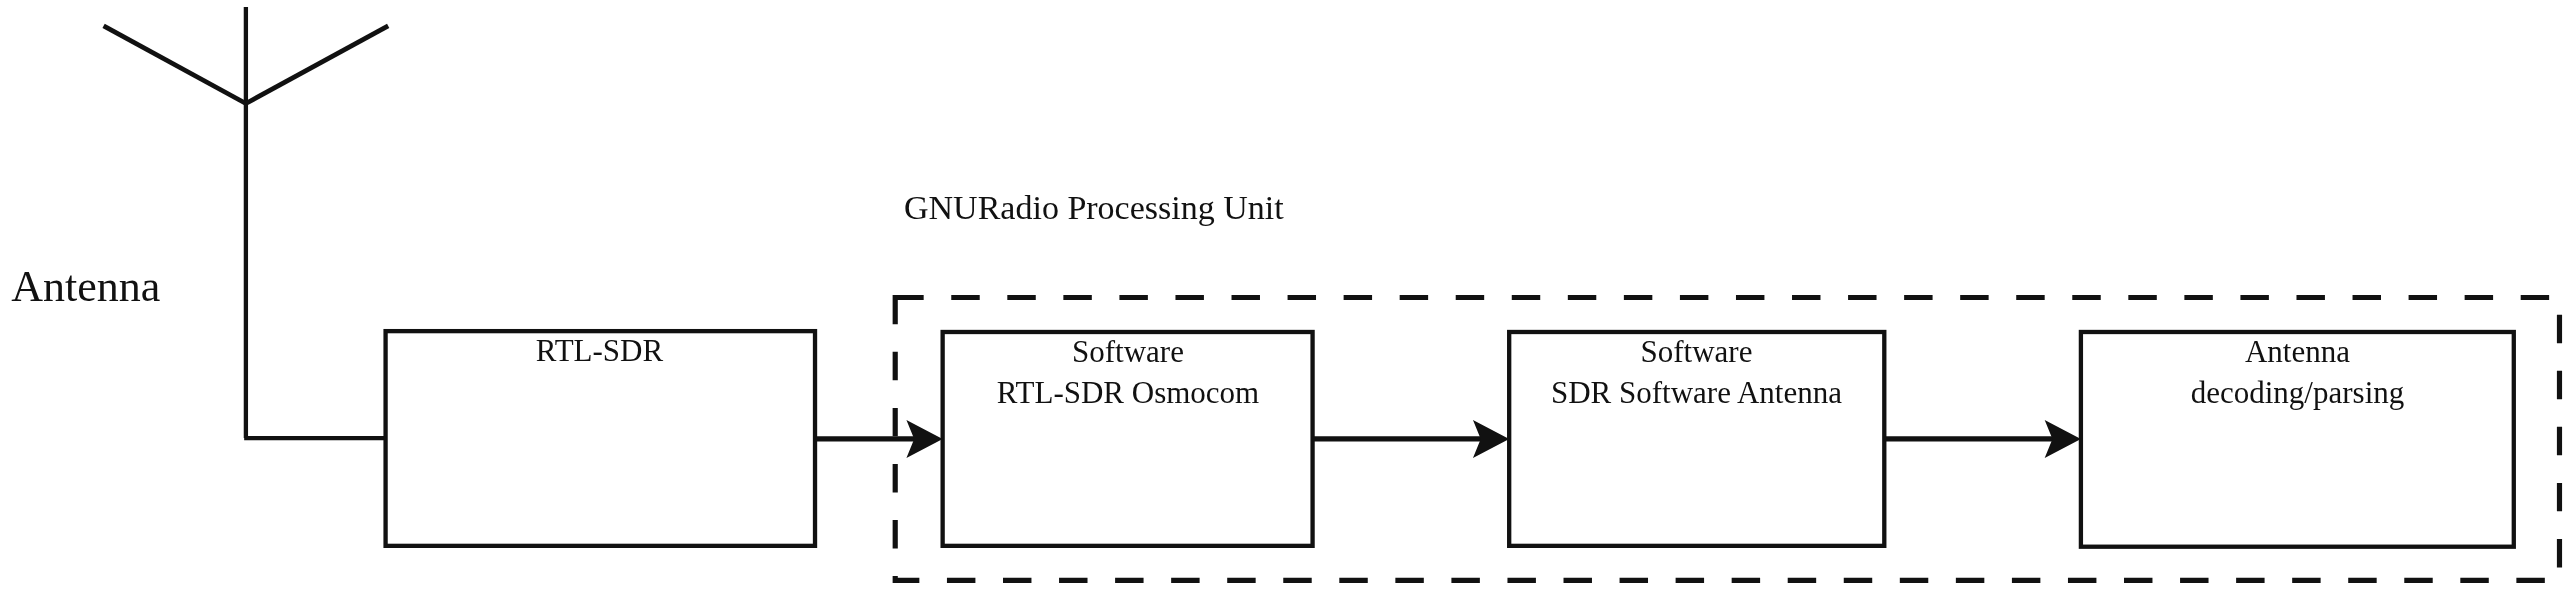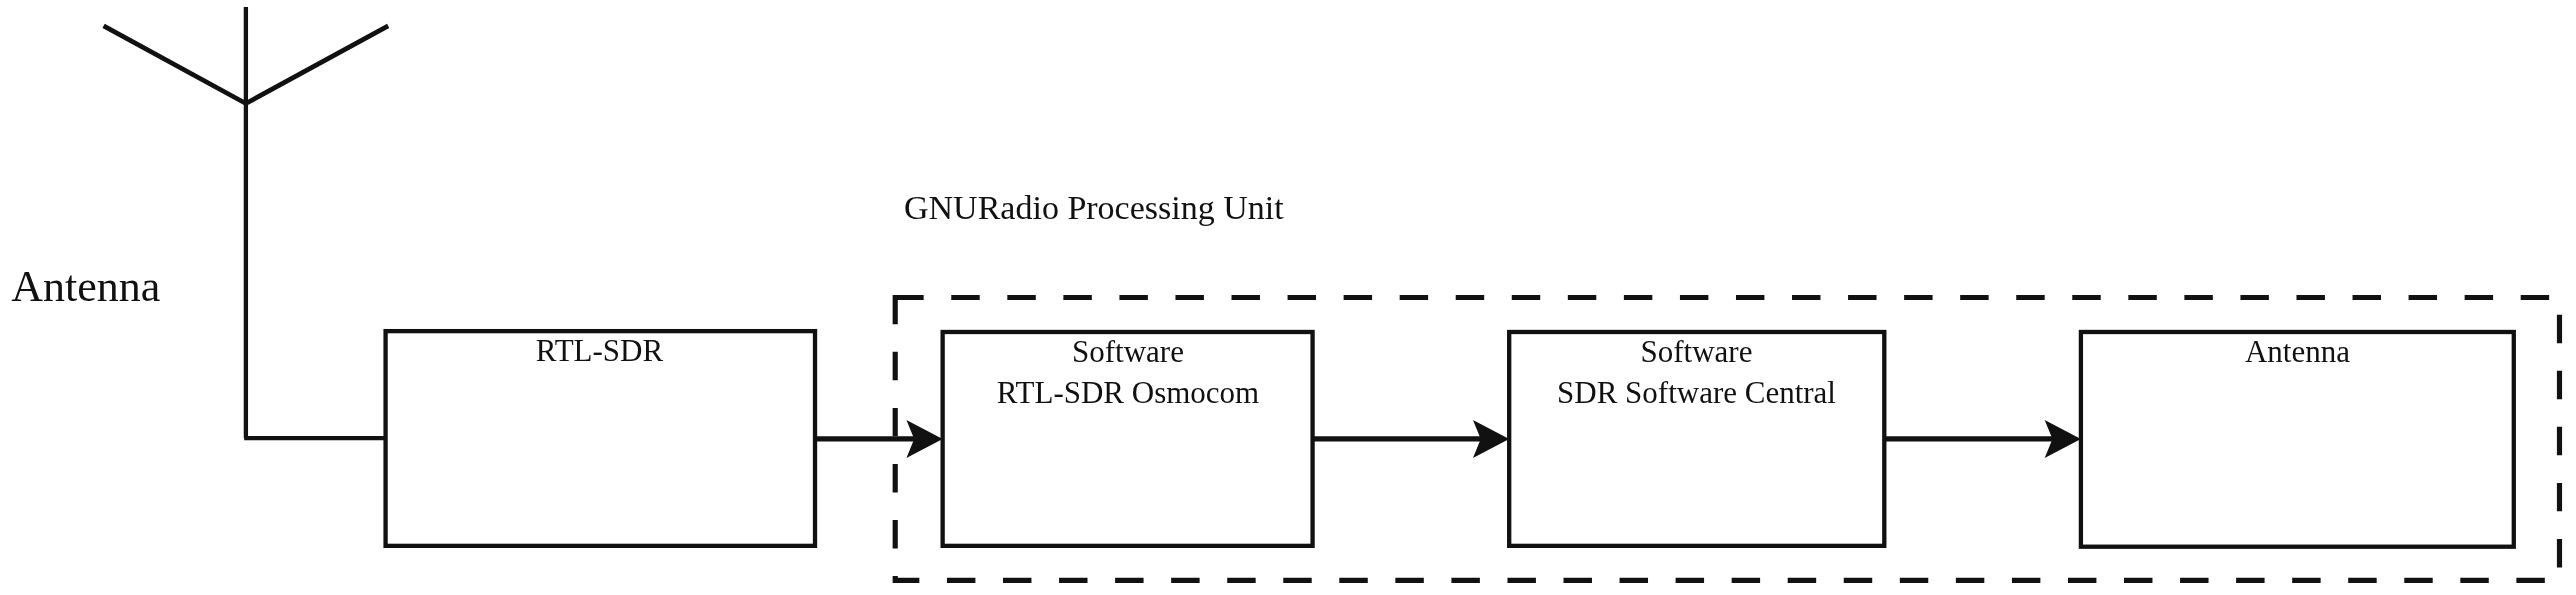--- a/index.html
+++ b/index.html
@@ -99,21 +99,22 @@
     <span class="line">RTL-SDR</span>
   </div>
 
   <div class="box-label" style="left:943px; top:332px; width:370px; height:214px;">
     <span class="line">Software</span>
     <span class="line">RTL-SDR Osmocom</span>
   </div>
 
   <div class="box-label" style="left:1509px; top:332px; width:375px; height:214px;">
     <span class="line">Software</span>
-    <span class="line">SDR Software Central</span>
+    <span class="line">SDR Software Antenna</span>
   </div>
 
   <div class="box-label" style="left:2081px; top:332px; width:433px; height:215px;">
     <span class="line">Antenna</span>
+    <span class="line">decoding/parsing</span>
   </div>
 
 </div>
 
 
 </body></html>

